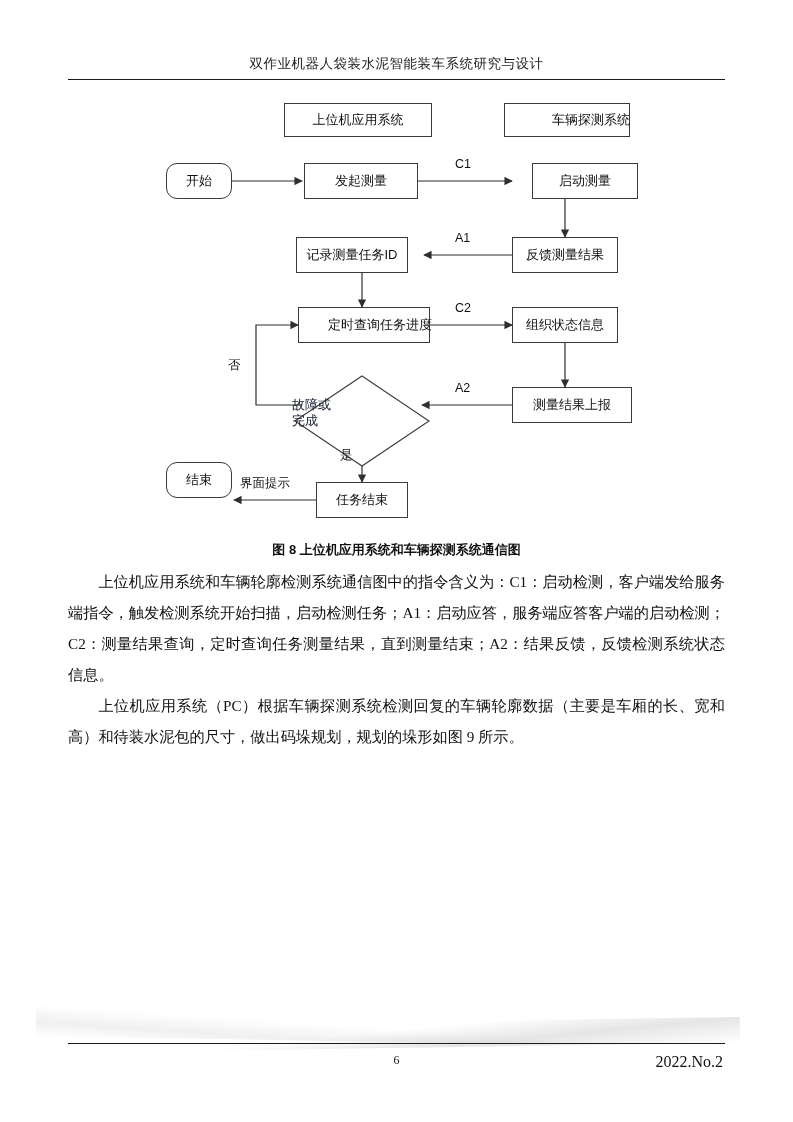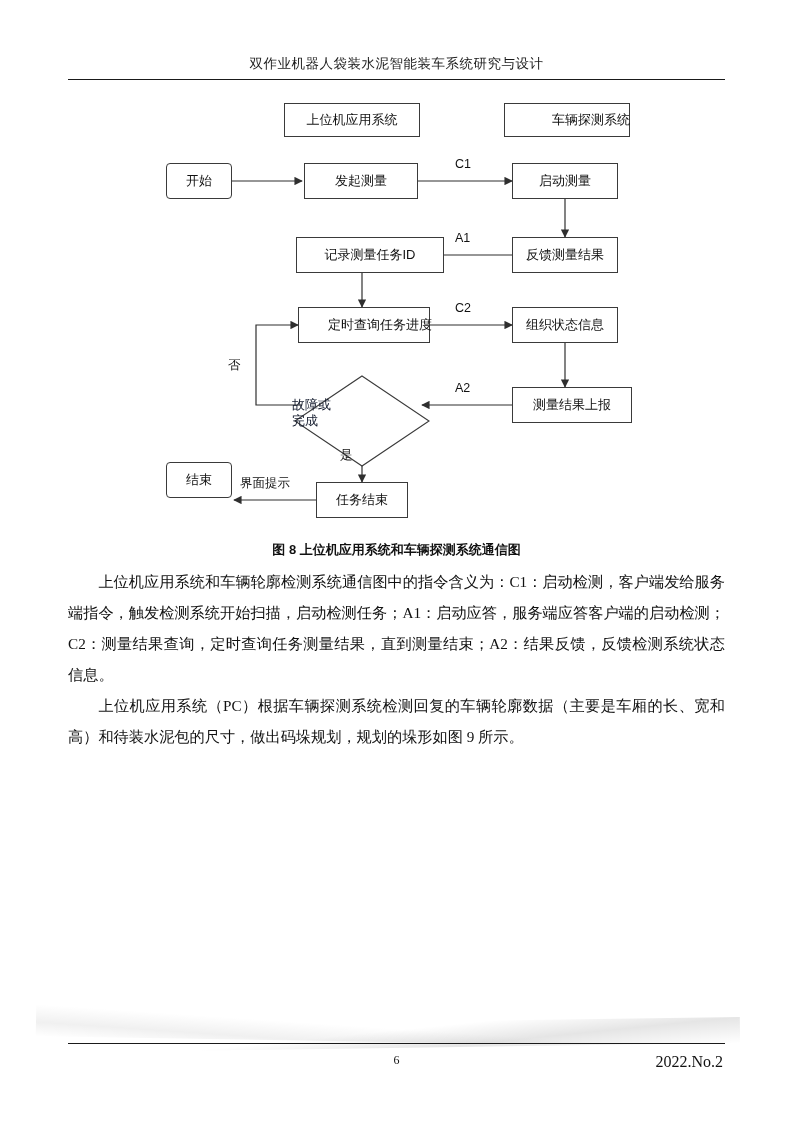--- a/index.html
+++ b/index.html
@@ -98,21 +98,21 @@
     background: #fff;
     display: flex;
     align-items: center;
     justify-content: center;
     font-family: "Liberation Sans", "DejaVu Sans", sans-serif;
     font-size: 13px;
     color: #111;
     white-space: nowrap;
     box-sizing: border-box;
   }
-  .nodebox.rounded { border-radius: 4px; }
+  .nodebox.rounded { border-radius: 11px; }
   .edge-label {
     position: absolute;
     font-family: "Liberation Sans", "DejaVu Sans", sans-serif;
     font-size: 12.5px;
     color: #111;
     white-space: nowrap;
   }
   .diamond-label {
     position: absolute;
     font-family: "Liberation Sans", "DejaVu Sans", sans-serif;
@@ -188,40 +188,40 @@
         <path d="M 512 310 L 422 310"></path>
 
         <path d="M 362 342 L 362 387"></path>
 
         <path d="M 316 405 L 234 405"></path>
 
         <path d="M 302 310 L 256 310 L 256 230 L 298 230"></path>
       </g>
     </svg>
 
-    <div class="nodebox" style="left:284px; top:8px; width:136px; height:34px;">
+    <div class="nodebox" style="left:284px; top:8px; width:148px; height:34px;">
       <span>上位机应用系统</span>
     </div>
     <div class="nodebox" style="left:504px; top:8px; width:126px; height:34px;padding-left:48px;">
       <span>车辆探测系统</span>
     </div>
 
     <div class="nodebox rounded" style="left:166px; top:68px; width:66px; height:36px;">
       <span>开始</span>
     </div>
 
     <div class="nodebox" style="left:304px; top:68px; width:114px; height:36px;">
       <span>发起测量</span>
     </div>
 
-    <div class="nodebox" style="left:512px; top:68px; width:106px; height:36px;">
+    <div class="nodebox" style="left:532px; top:68px; width:106px; height:36px;">
       <span>启动测量</span>
     </div>
 
-    <div class="nodebox" style="left:296px; top:142px; width:148px; height:36px;">
+    <div class="nodebox" style="left:296px; top:142px; width:112px; height:36px;">
       <span>记录测量任务ID</span>
     </div>
 
     <div class="nodebox" style="left:512px; top:142px; width:106px; height:36px;">
       <span>反馈测量结果</span>
     </div>
 
     <div class="nodebox" style="left:298px; top:212px; width:132px; height:36px;padding-left:32px;">
       <span>定时查询任务进度</span>
     </div>

